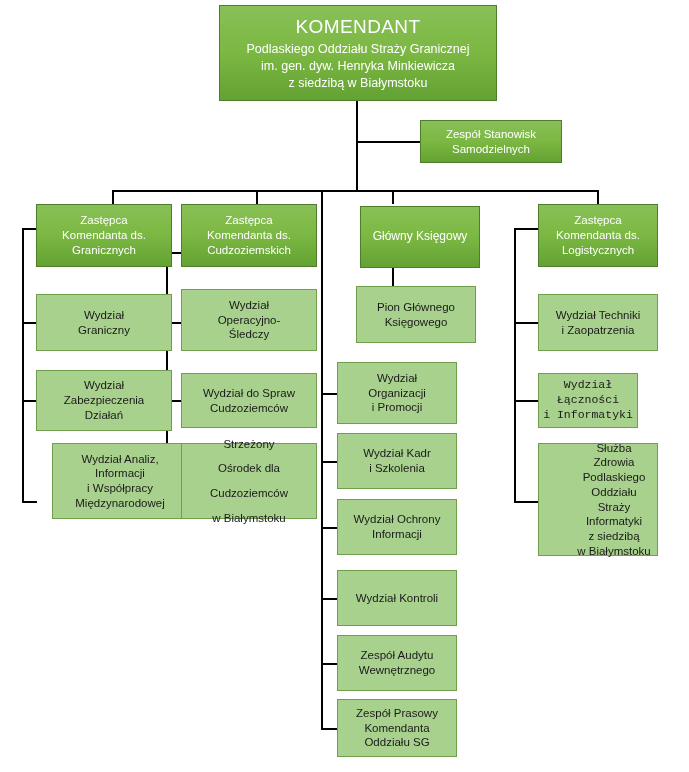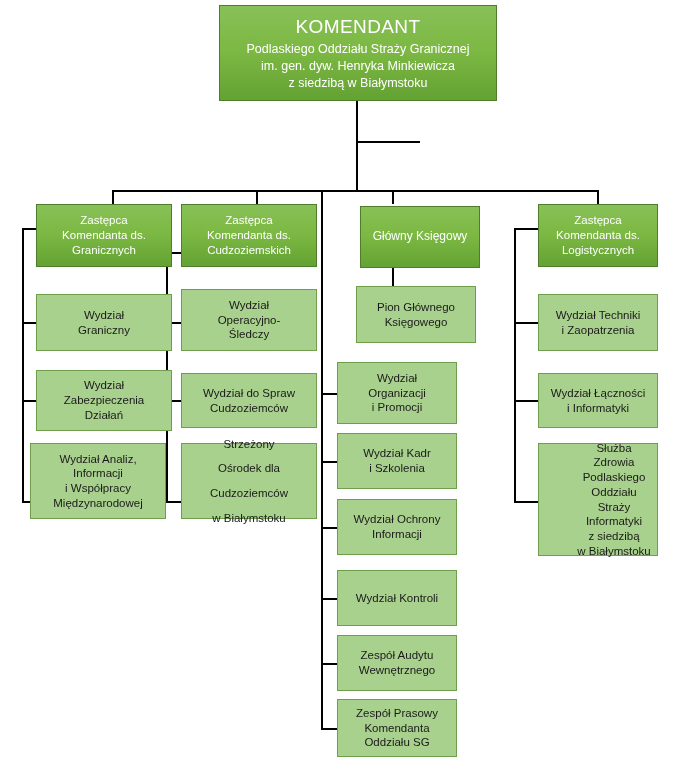--- a/index.html
+++ b/index.html
@@ -122,20 +122,24 @@
   <div class="ln lnh" style="left:514px; top:400px; width:24px;"></div>
   <div class="ln lnh" style="left:514px; top:501px; width:24px;"></div>
 
   <div class="node dark title" style="left:219px; top:5px; width:278px; height:96px; flex-direction:column; justify-content:center;">
     <span class="t-main">KOMENDANT</span>
     <span class="t-sub">Podlaskiego Oddziału Straży Granicznej</span>
     <span class="t-sub">im. gen. dyw. Henryka Minkiewicza</span>
     <span class="t-sub">z siedzibą w Białymstoku</span>
   </div>
 
+  <div class="node dark" style="left:420px; top:120px; width:142px; height:43px; flex-direction:column;">
+    <span class="lbl-dark">Zespół Stanowisk</span>
+    <span class="lbl-dark">Samodzielnych</span>
+  </div>
 
   <div class="node dark" style="left:36px; top:204px; width:136px; height:63px; flex-direction:column;">
     <span class="lbl-dark">Zastępca</span>
     <span class="lbl-dark">Komendanta ds.</span>
     <span class="lbl-dark">Granicznych</span>
   </div>
 
   <div class="node dark" style="left:181px; top:204px; width:136px; height:63px; flex-direction:column;">
     <span class="lbl-dark">Zastępca</span>
     <span class="lbl-dark">Komendanta ds.</span>
@@ -156,21 +160,21 @@
     <span class="lbl-light">Wydział</span>
     <span class="lbl-light">Graniczny</span>
   </div>
 
   <div class="node light" style="left:36px; top:370px; width:136px; height:61px; flex-direction:column;">
     <span class="lbl-light">Wydział</span>
     <span class="lbl-light">Zabezpieczenia</span>
     <span class="lbl-light">Działań</span>
   </div>
 
-  <div class="node light" style="left:30px; top:443px; width:136px; height:76px; flex-direction:column;">
+  <div class="node light" style="left:52px; top:443px; width:136px; height:76px; flex-direction:column;">
     <span class="lbl-light">Wydział Analiz,</span>
     <span class="lbl-light">Informacji</span>
     <span class="lbl-light">i Współpracy</span>
     <span class="lbl-light">Międzynarodowej</span>
   </div>
 
   <div class="node light" style="left:181px; top:289px; width:136px; height:62px; flex-direction:column;">
     <span class="lbl-light">Wydział</span>
     <span class="lbl-light">Operacyjno-</span>
     <span class="lbl-light">Śledczy</span>
@@ -222,21 +226,21 @@
     <span class="lbl-light">Zespół Prasowy</span>
     <span class="lbl-light">Komendanta</span>
     <span class="lbl-light">Oddziału SG</span>
   </div>
 
   <div class="node light" style="left:538px; top:294px; width:120px; height:57px; flex-direction:column;">
     <span class="lbl-light">Wydział Techniki</span>
     <span class="lbl-light">i Zaopatrzenia</span>
   </div>
 
-  <div class="node light" style="left:538px; top:373px; width:120px; height:55px; flex-direction:column;">
+  <div class="node light" style="left:538px; top:373px; width:100px; height:55px; flex-direction:column;font-family:Liberation Mono, monospace;">
     <span class="lbl-light">Wydział Łączności</span>
     <span class="lbl-light">i Informatyki</span>
   </div>
 
   <div class="node light" style="left:538px; top:443px; width:120px; height:113px; flex-direction:column;padding-left:36px;">
     <span class="lbl-light">Służba Zdrowia</span>
     <span class="lbl-light">Podlaskiego</span>
     <span class="lbl-light">Oddziału Straży</span>
     <span class="lbl-light">Informatyki</span>
     <span class="lbl-light">z siedzibą</span>

